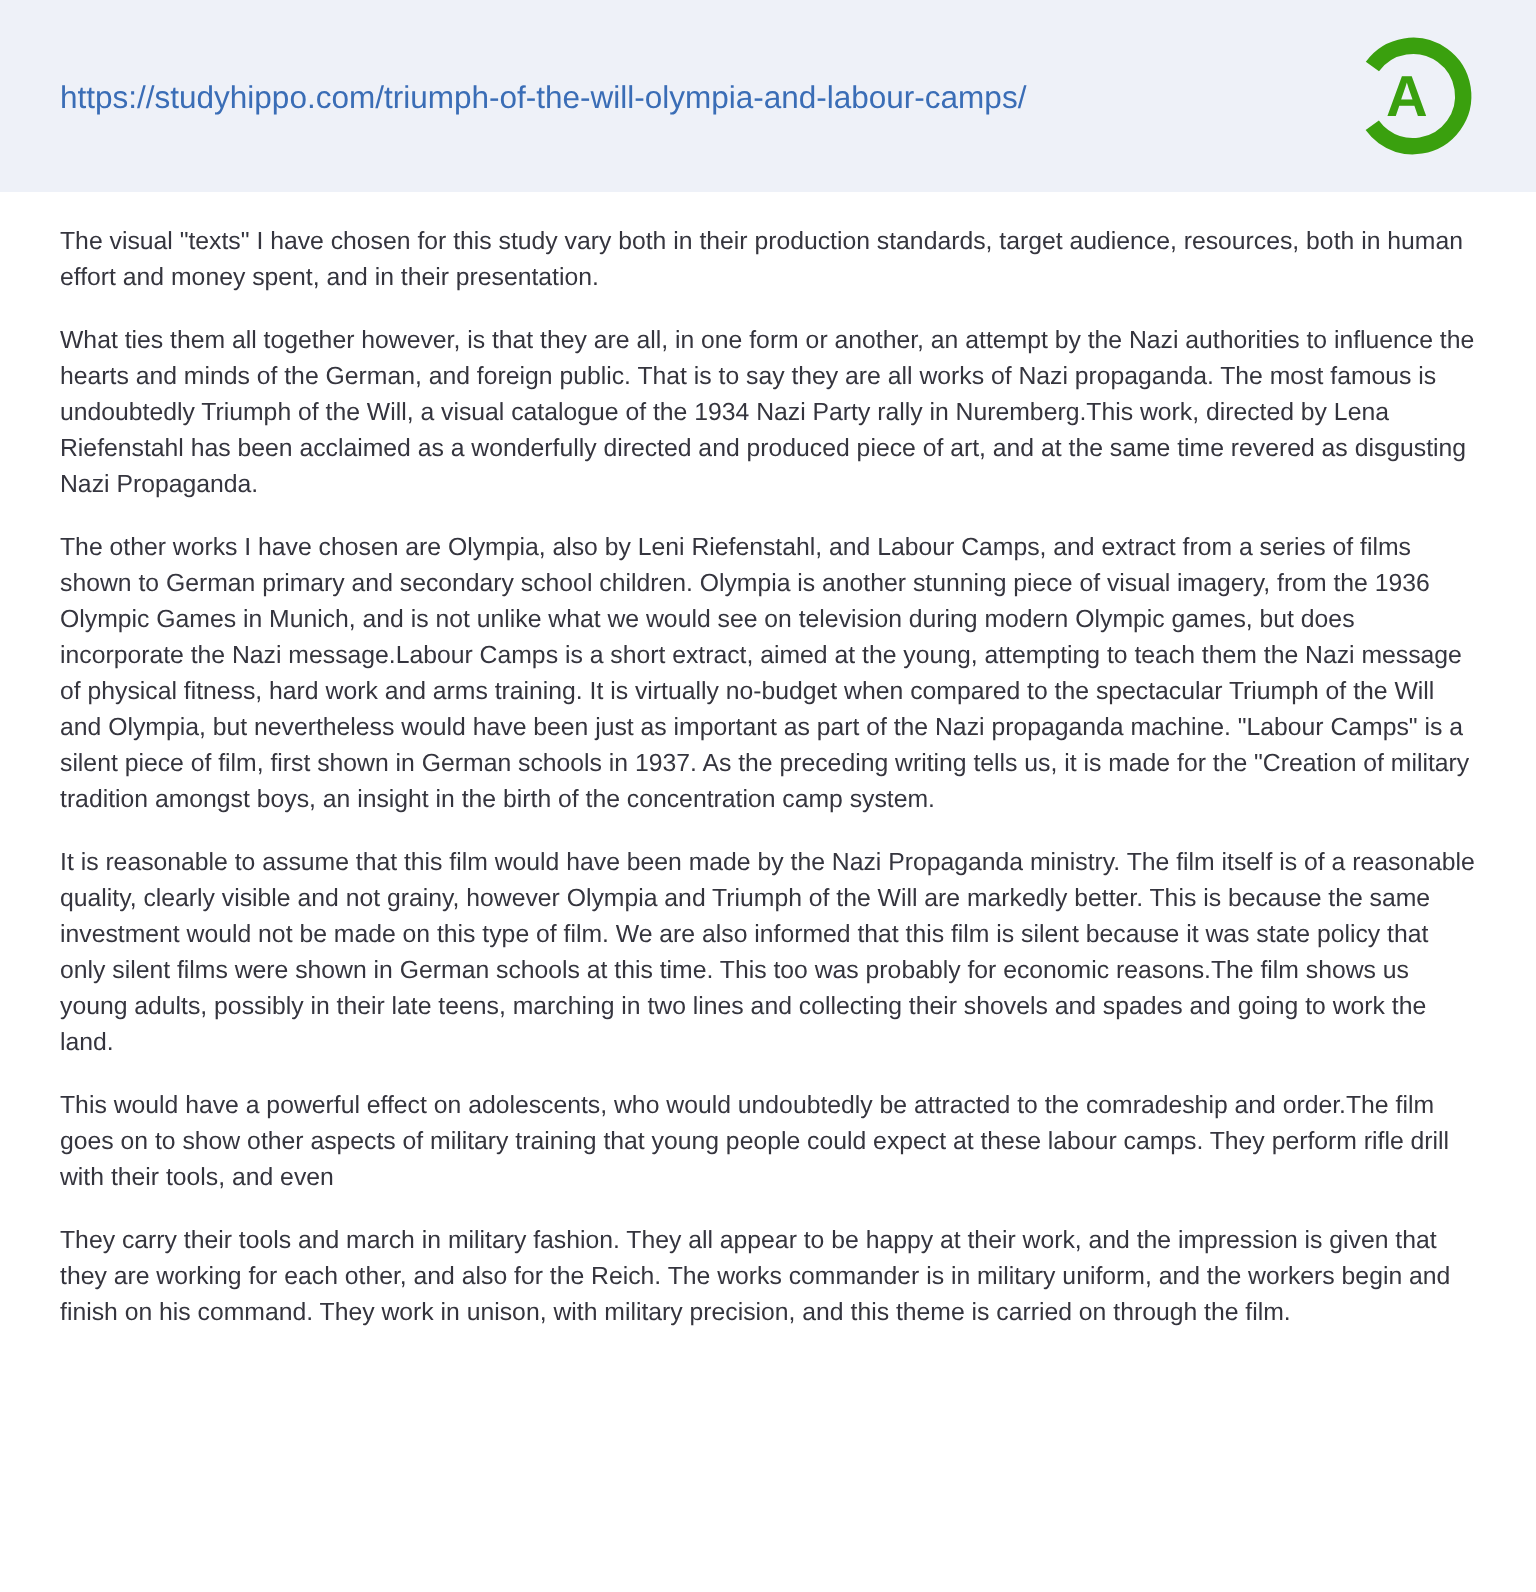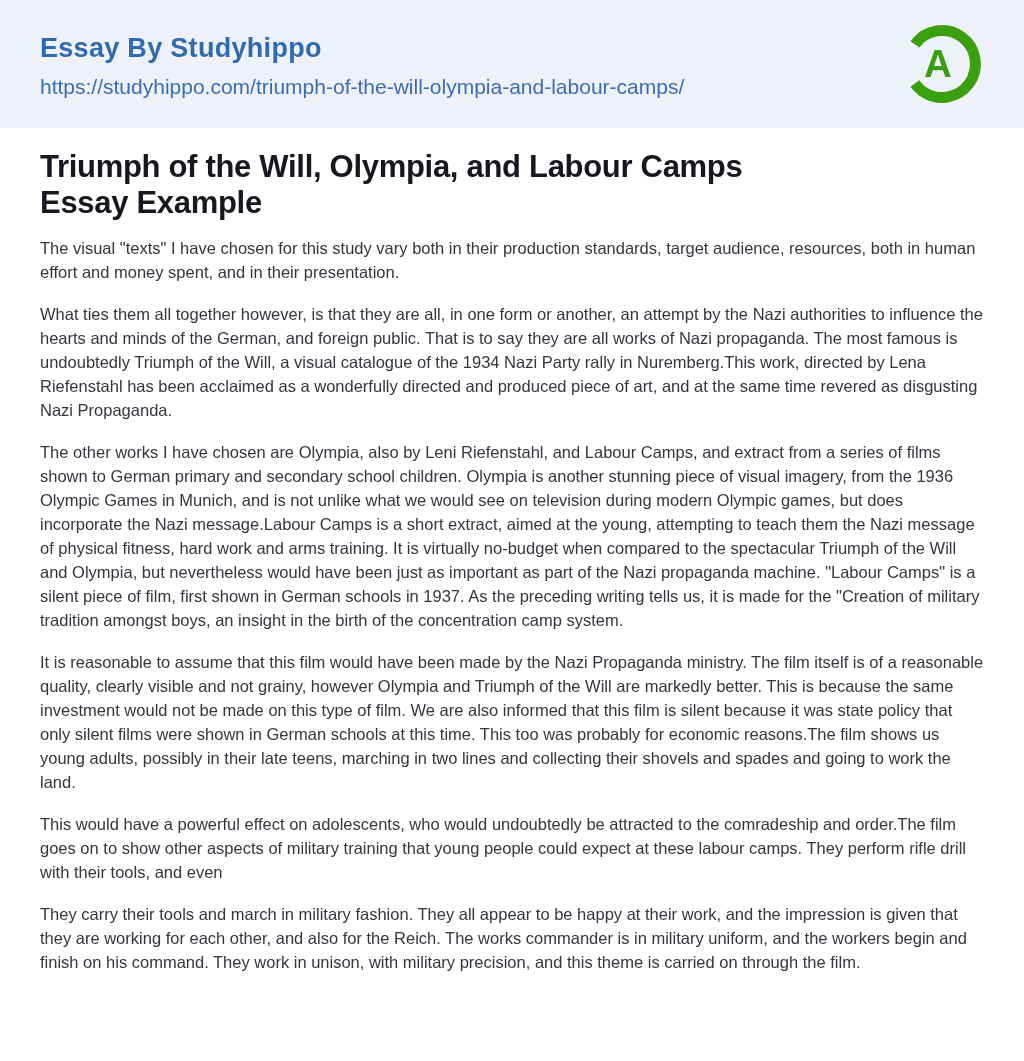--- a/index.html
+++ b/index.html
@@ -71,36 +71,31 @@
     color:var(--body-color);
   }
 </style>
 </head>
 <body>
 
 <div class="page">
 
   <header class="header">
     <div class="header-text">
-      <div class="brand">Essay By Studyhippo</div>
       <a class="url">https://studyhippo.com/triumph-of-the-will-olympia-and-labour-camps/</a>
     </div>
     <div class="logo">
       <svg viewBox="0 0 110 110" aria-hidden="true">
         <circle class="logo-ring" cx="55" cy="55" r="40" transform="rotate(-144 55 55)"></circle>
         <text class="logo-letter" x="50" y="71" text-anchor="middle">A</text>
       </svg>
     </div>
   </header>
 
   <main class="content">
-    <h1 class="title">
-      <span class="title-line">Triumph of the Will, Olympia, and Labour Camps</span>
-      <span class="title-line">Essay Example</span>
-    </h1>
     <div class="body-text">
         <p>The visual "texts" I have chosen for this study vary both in their production standards, target audience, resources, both in human effort and money spent, and in their presentation.</p>
         <p>What ties them all together however, is that they are all, in one form or another, an attempt by the Nazi authorities to influence the hearts and minds of the German, and foreign public. That is to say they are all works of Nazi propaganda. The most famous is undoubtedly Triumph of the Will, a visual catalogue of the 1934 Nazi Party rally in Nuremberg.This work, directed by Lena Riefenstahl has been acclaimed as a wonderfully directed and produced piece of art, and at the same time revered as disgusting Nazi Propaganda.</p>
         <p>The other works I have chosen are Olympia, also by Leni Riefenstahl, and Labour Camps, and extract from a series of films shown to German primary and secondary school children. Olympia is another stunning piece of visual imagery, from the 1936 Olympic Games in Munich, and is not unlike what we would see on television during modern Olympic games, but does incorporate the Nazi message.Labour Camps is a short extract, aimed at the young, attempting to teach them the Nazi message of physical fitness, hard work and arms training. It is virtually no-budget when compared to the spectacular Triumph of the Will and Olympia, but nevertheless would have been just as important as part of the Nazi propaganda machine. "Labour Camps" is a silent piece of film, first shown in German schools in 1937. As the preceding writing tells us, it is made for the "Creation of military tradition amongst boys, an insight in the birth of the concentration camp system.</p>
         <p>It is reasonable to assume that this film would have been made by the Nazi Propaganda ministry. The film itself is of a reasonable quality, clearly visible and not grainy, however Olympia and Triumph of the Will are markedly better. This is because the same investment would not be made on this type of film. We are also informed that this film is silent because it was state policy that only silent films were shown in German schools at this time. This too was probably for economic reasons.The film shows us young adults, possibly in their late teens, marching in two lines and collecting their shovels and spades and going to work the land.</p>
         <p>This would have a powerful effect on adolescents, who would undoubtedly be attracted to the comradeship and order.The film goes on to show other aspects of military training that young people could expect at these labour camps. They perform rifle drill with their tools, and even</p>
         <p>They carry their tools and march in military fashion. They all appear to be happy at their work, and the impression is given that they are working for each other, and also for the Reich. The works commander is in military uniform, and the workers begin and finish on his command. They work in unison, with military precision, and this theme is carried on through the film.</p>
       </div>
   </main>
 

